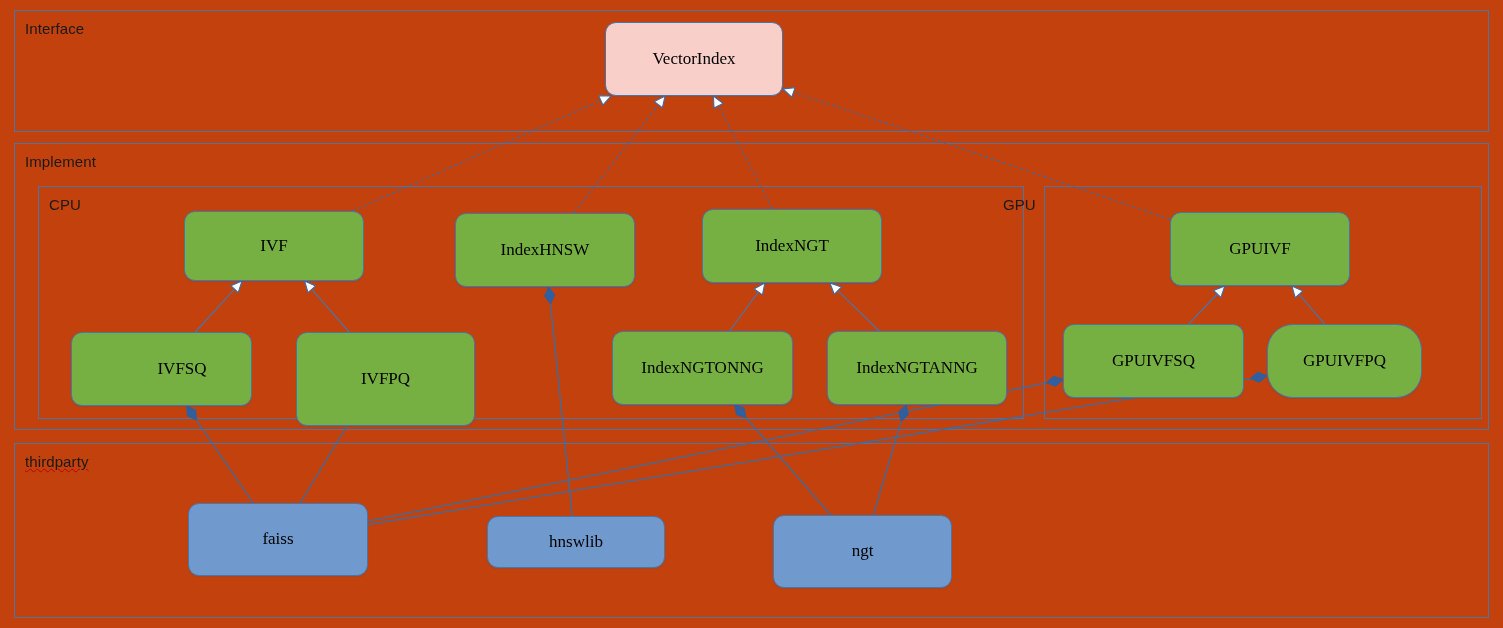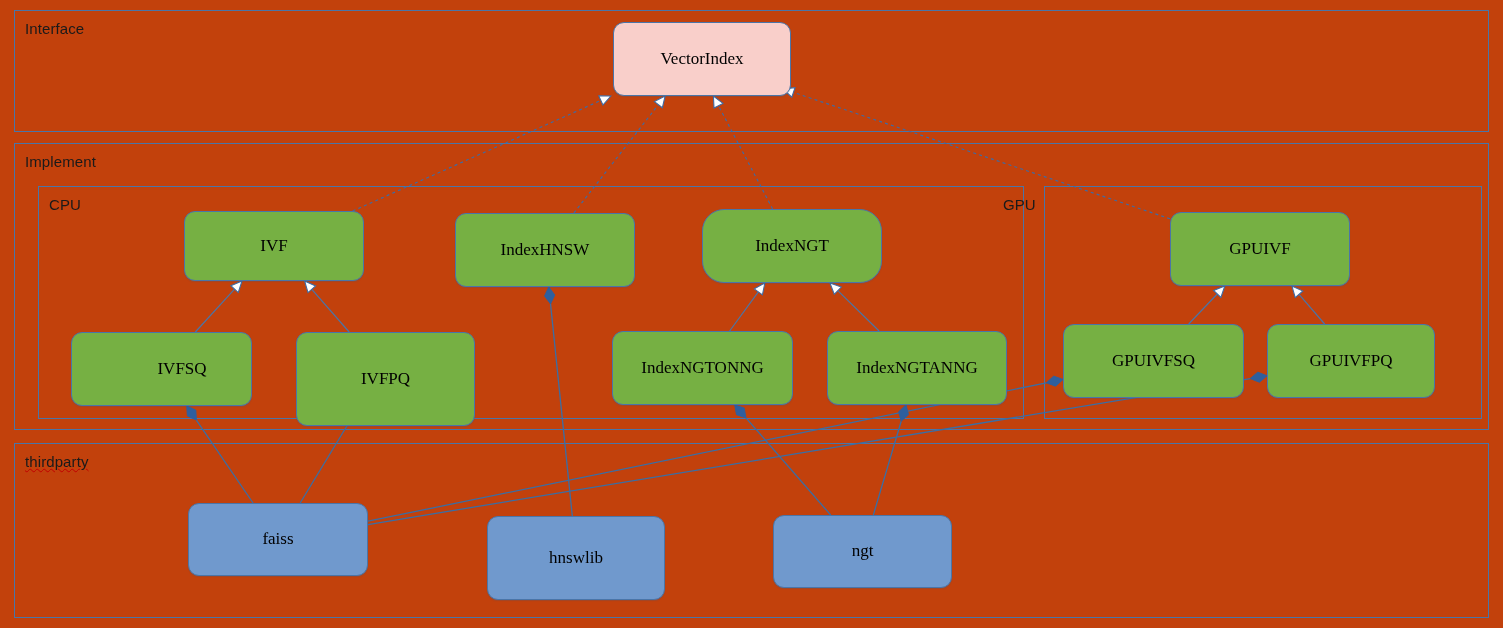--- a/index.html
+++ b/index.html
@@ -50,21 +50,21 @@
     align-items: center;
     justify-content: center;
     font-family: "Liberation Serif", serif;
     font-size: 17px;
     color: #000000;
     text-align: center;
     line-height: 1.1;
     white-space: nowrap;
     box-shadow: 0 1px 1px rgba(60,90,130,0.25);
   }
-  .node.iface   { background: #f9cfca; margin-left: 8px; }
+  .node.iface   { background: #f9cfca; }
   .node.impl    { background: #76b043; }
   .node.third   { background: #7099cd; }
 
   
   #edges {
     position: absolute;
     left: 0;
     top: 0;
     width: 1503px;
     height: 628px;
@@ -149,26 +149,26 @@
       <line x1="830.674386920981" y1="515" x2="745.933896031147" y2="417.8132495107218" class="edge-comp"></line>
       <polygon points="734.7615803814714,405 744.1917130595258,408.0549300604582 745.933896031147,417.8132495107218 736.5037633530927,414.75831945026357" class="diamond-filled"></polygon>
       <line x1="873.3405994550409" y1="515" x2="901.1708154447736" y2="421.2964287318174" class="edge-comp"></line>
       <polygon points="906.0108991825613,405 908.4797859332127,414.600239487245 901.1708154447736,421.2964287318174 898.7019286941222,411.6961892445724" class="diamond-filled"></polygon>
     </svg>
 
   <div id="nodes-layer">
       <div class="node iface" style="left: 605px; top: 22px; width: 178px; height: 74px;">VectorIndex</div>
       <div class="node impl" style="left: 184px; top: 211px; width: 180px; height: 70px;">IVF</div>
       <div class="node impl" style="left: 455px; top: 213px; width: 180px; height: 74px;">IndexHNSW</div>
-      <div class="node impl" style="left: 702px; top: 209px; width: 180px; height: 74px; border-radius: 22px;">IndexNGT</div>
+      <div class="node impl" style="left: 702px; top: 209px; width: 180px; height: 74px;">IndexNGT</div>
       <div class="node impl" style="left: 1170px; top: 212px; width: 180px; height: 74px;">GPUIVF</div>
       <div class="node impl" style="left: 71px; top: 332px; width: 181px; height: 74px; padding-left: 41px;">IVFSQ</div>
       <div class="node impl" style="left: 296px; top: 332px; width: 179px; height: 94px;">IVFPQ</div>
       <div class="node impl" style="left: 612px; top: 331px; width: 181px; height: 74px;">IndexNGTONNG</div>
       <div class="node impl" style="left: 827px; top: 331px; width: 180px; height: 74px;">IndexNGTANNG</div>
       <div class="node impl" style="left: 1063px; top: 324px; width: 181px; height: 74px;">GPUIVFSQ</div>
-      <div class="node impl" style="left: 1267px; top: 324px; width: 168px; height: 74px;">GPUIVFPQ</div>
+      <div class="node impl" style="left: 1267px; top: 324px; width: 155px; height: 74px; border-radius: 26px;">GPUIVFPQ</div>
       <div class="node third" style="left: 188px; top: 503px; width: 180px; height: 73px;">faiss</div>
-      <div class="node third" style="left: 487px; top: 516px; width: 178px; height: 84px;">hnswlib</div>
+      <div class="node third" style="left: 487px; top: 516px; width: 178px; height: 52px;">hnswlib</div>
       <div class="node third" style="left: 773px; top: 515px; width: 179px; height: 73px;">ngt</div>
     </div>
 
 </div>
 
 </body></html>

